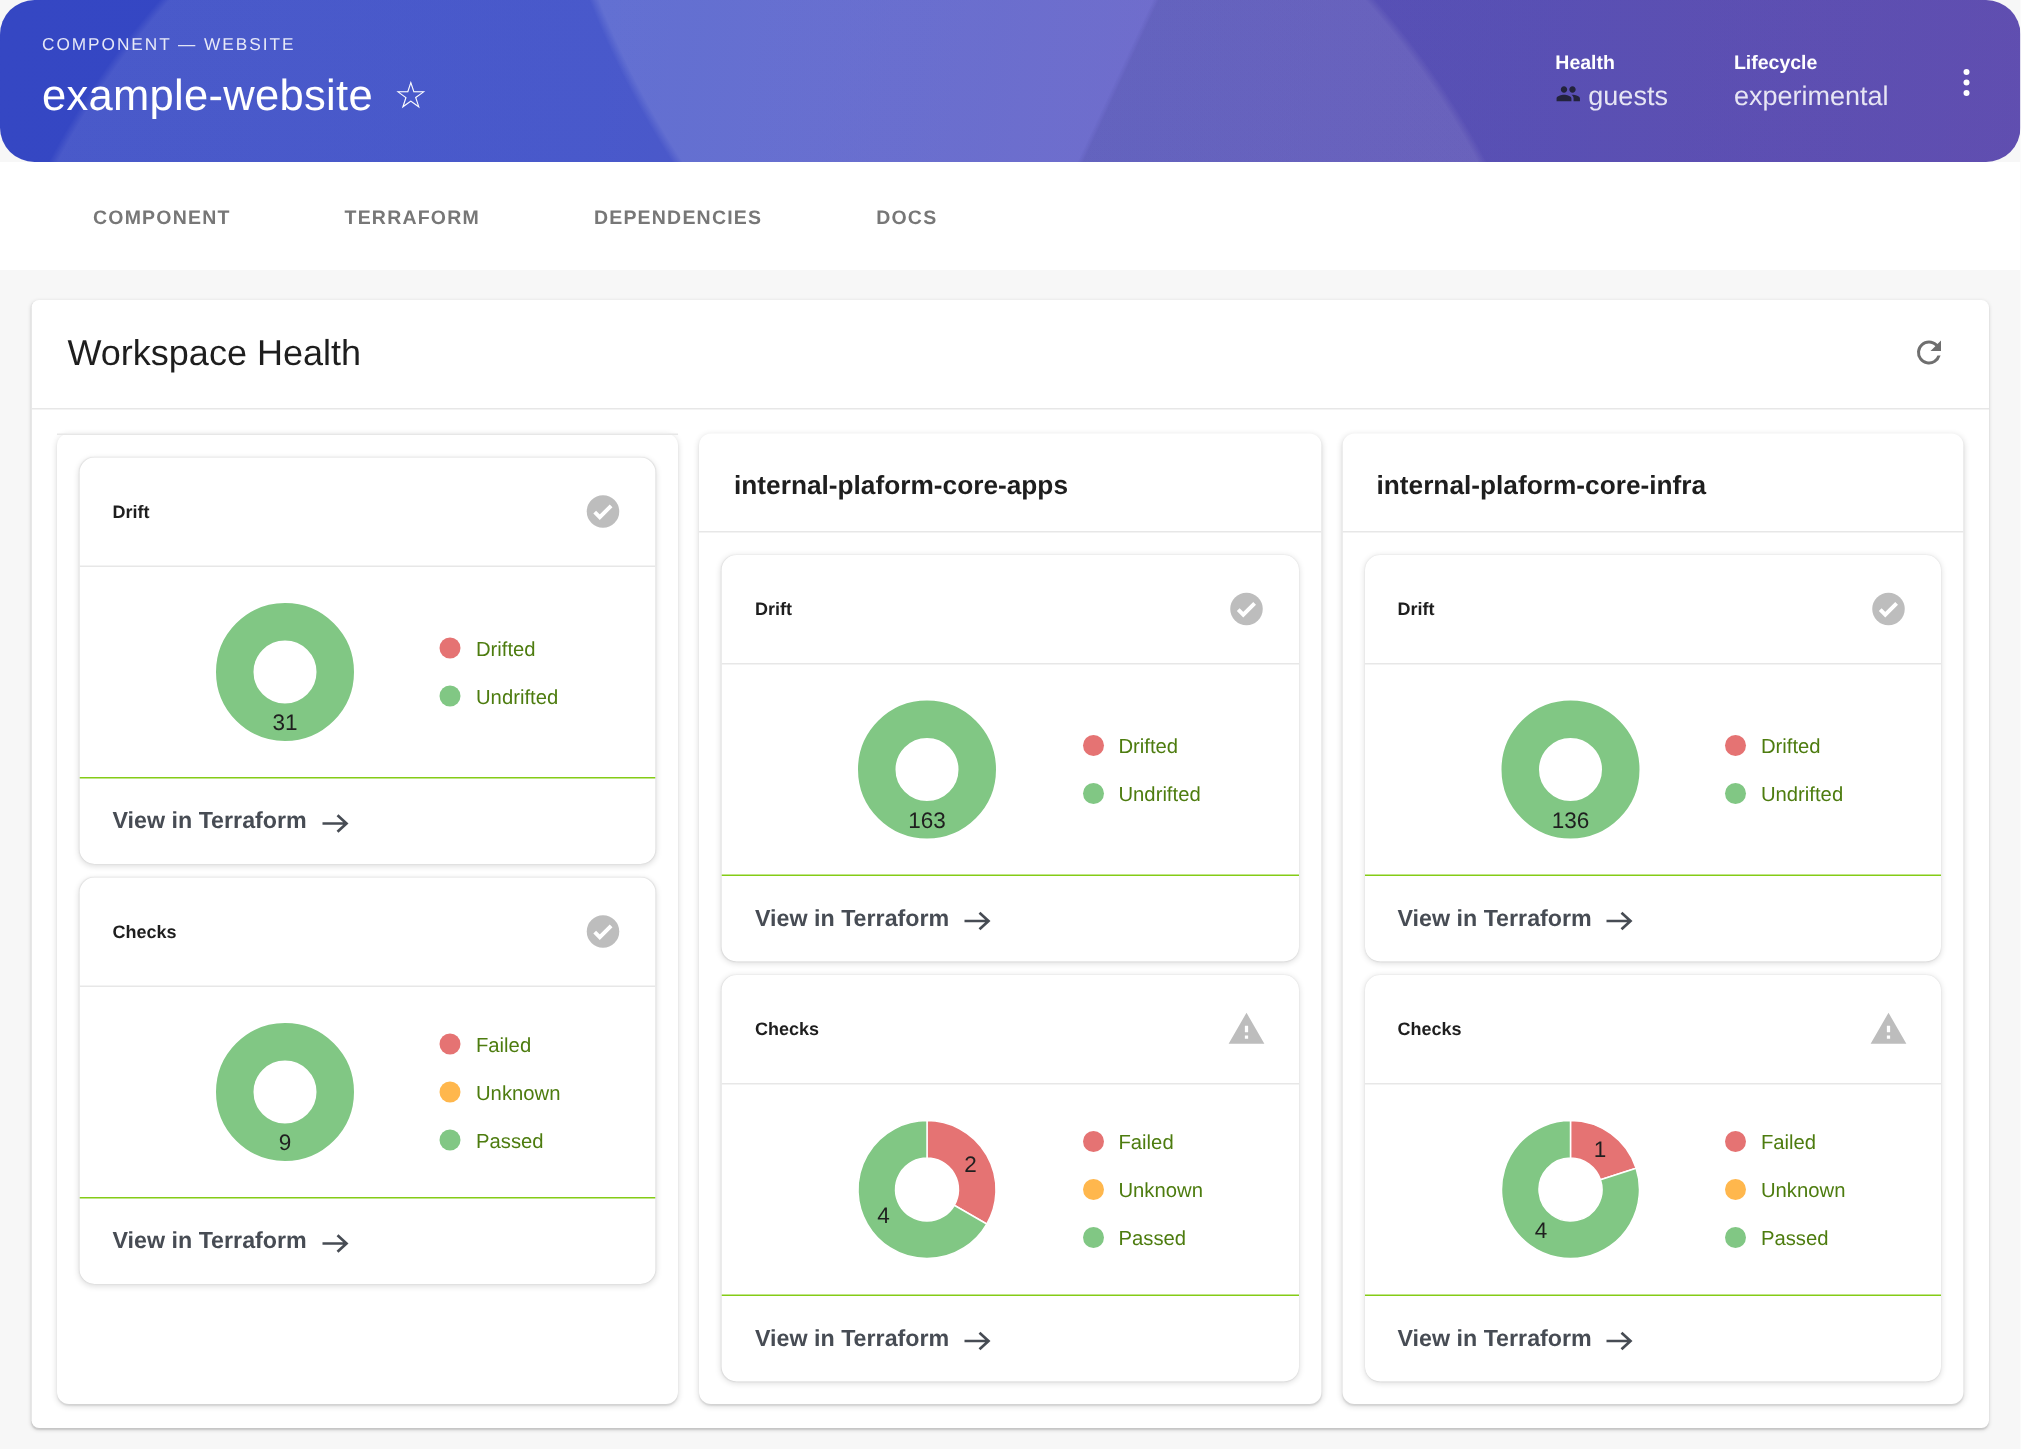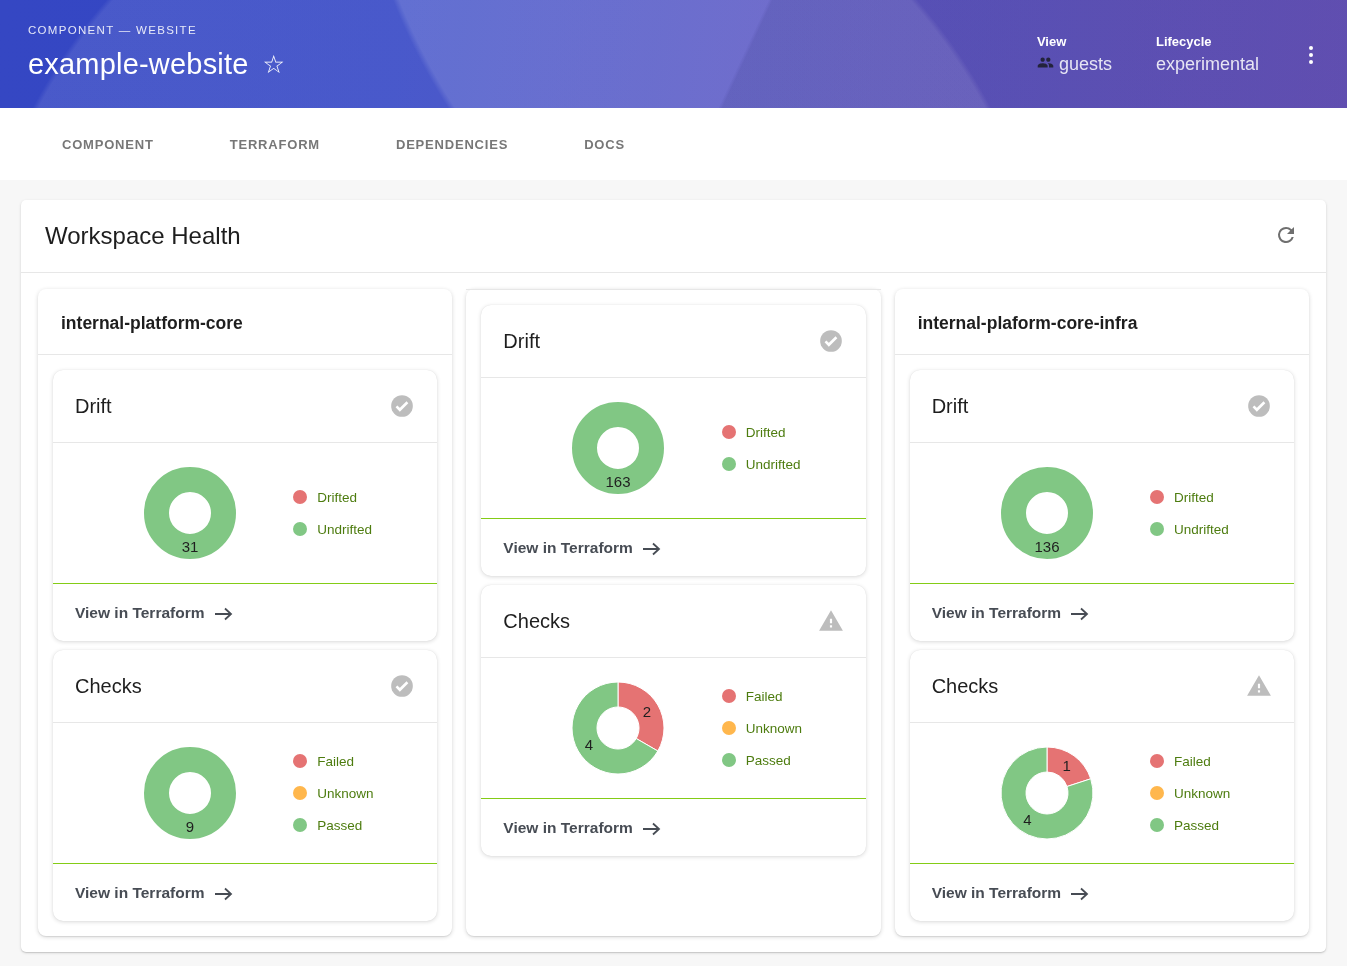--- a/index.html
+++ b/index.html
@@ -12,20 +12,21 @@
   
   .hero {
     height:108px; padding:20px 28px 0 28px;
     display:flex; justify-content:space-between; align-items:flex-start;
     color:#fff;
     background:
       radial-gradient(circle 620px at 72% -210%, rgba(255,255,255,0.14) 0 99%, transparent 100%),
       radial-gradient(circle 540px at 38% 330%, rgba(255,255,255,0.10) 0 99%, transparent 100%),
       linear-gradient(115deg, rgba(18,22,140,0) 55%, rgba(22,20,130,0.30) 55.3%),
       linear-gradient(99deg, #3547c3 0%, #3446c5 30%, #4a41bb 65%, #5b3eb1 100%);
+    border-radius: 23px;
   }
   .eyebrow { font-size:11.5px; letter-spacing:1.3px; font-weight:500; color:rgba(255,255,255,0.87); margin-top:4px; }
   .title-row { display:flex; align-items:center; gap:14px; margin-top:12px; }
   .title-row h1 { font-size:29px; font-weight:400; letter-spacing:0.2px; }
   .star-btn { background:none; border:none; color:#fff; font-size:25px; line-height:1; cursor:pointer; padding:0; }
   .hero-right { display:flex; align-items:flex-start; gap:44px; margin-top:14px; }
   .meta-label { font-size:13px; font-weight:700; margin-bottom:5px; }
   .meta-value { font-size:18px; color:rgba(255,255,255,0.85); display:flex; align-items:flex-start; gap:5px; }
   .meta-value a { color:rgba(255,255,255,0.85); text-decoration:none; }
   .group-ic svg { display:block; }
@@ -61,21 +62,21 @@
   }
   .col-title { font-size:17.5px; font-weight:700; padding:24px 23px 20px 23px; }
   .col-body { padding:15px; display:flex; flex-direction:column; gap:9px; }
 
   .sub-card {
     background:#fff; border-radius:10px;
     box-shadow:0 1px 4px rgba(0,0,0,0.15), 0 0 1px rgba(0,0,0,0.10);
     overflow:hidden;
   }
   .sub-head { height:72px; display:flex; align-items:center; justify-content:space-between; padding:0 22px; }
-  .sub-head h4 { font-size:20px; font-weight:400; }
+  .sub-head h4 { font-size:12px; font-weight:700; }
   .status-icon svg { display:block; }
 
   .chart-row { height:140px; display:flex; align-items:center; }
   .donut-wrap { flex:1; display:flex; justify-content:center; padding-left:34px;text-align:center; }
   svg.donut { width:120px; height:120px; }
   .donut-label { font-size:15px; fill:#1f1f1f; font-family:inherit; }
   .legend { width:120px; margin-right:24px; display:flex; flex-direction:column; gap:17px; }
   .legend-row { display:flex; align-items:center; gap:10px; }
   .legend-dot { width:14px; height:14px; border-radius:50%; flex:none; }
   .legend-label { font-size:13.5px; color:#4d7c0f; }
@@ -90,21 +91,21 @@
 <header class="hero">
   <div class="hero-left">
     <div class="eyebrow">COMPONENT — WEBSITE</div>
     <div class="title-row">
       <h1>example-website</h1>
       <button class="star-btn">☆</button>
     </div>
   </div>
   <div class="hero-right">
     <div class="meta">
-      <div class="meta-label">View</div>
+      <div class="meta-label">Health</div>
       <div class="meta-value">
         <span class="group-ic">
           <svg viewBox="0 0 24 24" width="17" height="17">
               <path fill="#23233c" d="M16 11c1.66 0 2.99-1.34 2.99-3S17.66 5 16 5s-3 1.34-3 3 1.34 3 3 3zm-8 0c1.66 0 2.99-1.34 2.99-3S9.66 5 8 5 5 6.34 5 8s1.34 3 3 3zm0 2c-2.33 0-7 1.17-7 3.5V19h14v-2.5c0-2.33-4.67-3.5-7-3.5zm8 0c-.29 0-.62.02-.97.05 1.16.84 1.97 1.97 1.97 3.45V19h6v-2.5c0-2.33-4.67-3.5-7-3.5z"></path>
             </svg>
         </span>
         <a href="#">guests</a>
       </div>
     </div>
     <div class="meta">
@@ -134,21 +135,20 @@
         <svg viewBox="0 0 24 24" width="24" height="24">
             <path fill="#6f6f6f" d="M17.65 6.35A7.96 7.96 0 0 0 12 4a8 8 0 1 0 7.73 10h-2.08A6 6 0 1 1 12 6c1.66 0 3.14.69 4.22 1.78L13 11h7V4l-2.35 2.35z"></path>
           </svg>
       </button>
     </div>
     <div class="divider"></div>
 
     <div class="cols">
 
       <section class="col-card">
-        <h3 class="col-title">internal-platform-core</h3>
         <div class="divider"></div>
         <div class="col-body">
           <div class="sub-card">
             <div class="sub-head">
               <h4>Drift</h4>
               <span class="status-icon">
                   <svg viewBox="0 0 24 24" width="26" height="26">
                     <circle cx="12" cy="12" r="10" fill="#bdbdbd"></circle>
                     <path d="M6.9 12.4l3.1 3.1 7-7" fill="none" stroke="#fff" stroke-width="2.4"></path>
                   </svg>
@@ -221,20 +221,21 @@
                 <svg width="20" height="14" viewBox="0 0 20 14">
                     <path d="M1 7h16M11 1.5L17 7l-6 5.5" stroke="currentColor" stroke-width="1.8" fill="none"></path>
                   </svg>
               </a>
             </div>
           </div>
         </div>
       </section>
 
       <section class="col-card">
+        <h3 class="col-title">internal-plaform-core-apps</h3>
         <div class="divider"></div>
         <div class="col-body">
           <div class="sub-card">
             <div class="sub-head">
               <h4>Drift</h4>
               <span class="status-icon">
                   <svg viewBox="0 0 24 24" width="26" height="26">
                     <circle cx="12" cy="12" r="10" fill="#bdbdbd"></circle>
                     <path d="M6.9 12.4l3.1 3.1 7-7" fill="none" stroke="#fff" stroke-width="2.4"></path>
                   </svg>

